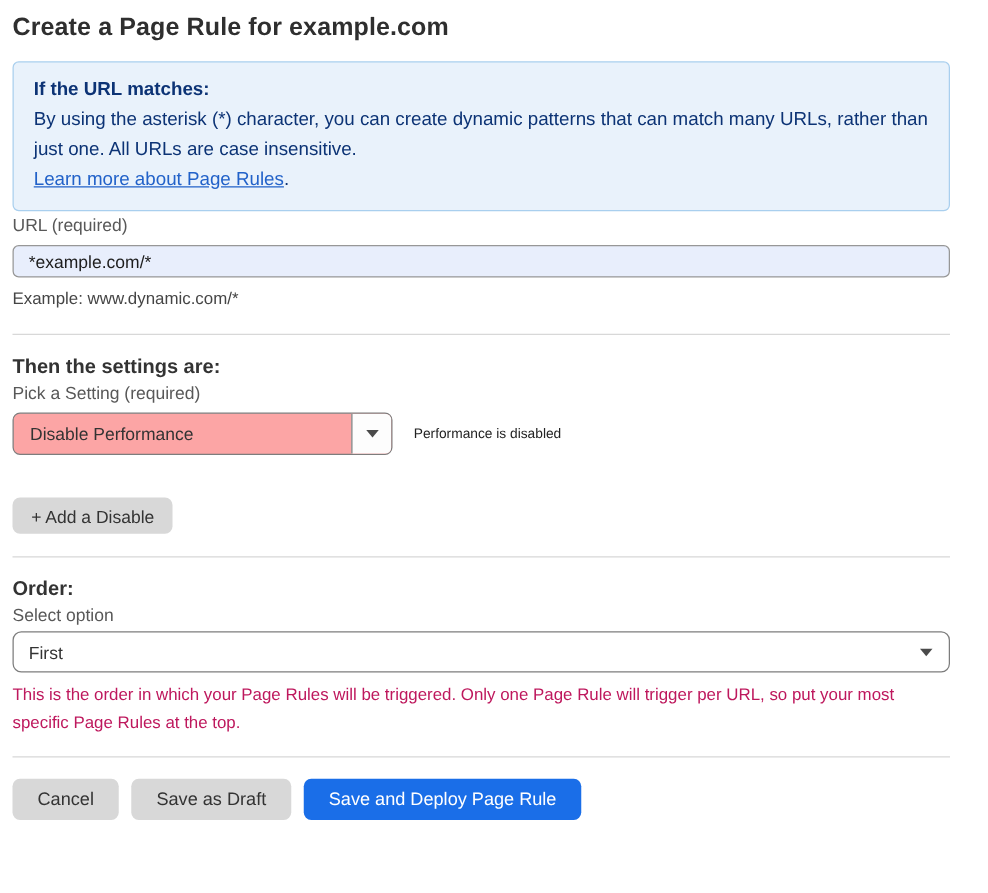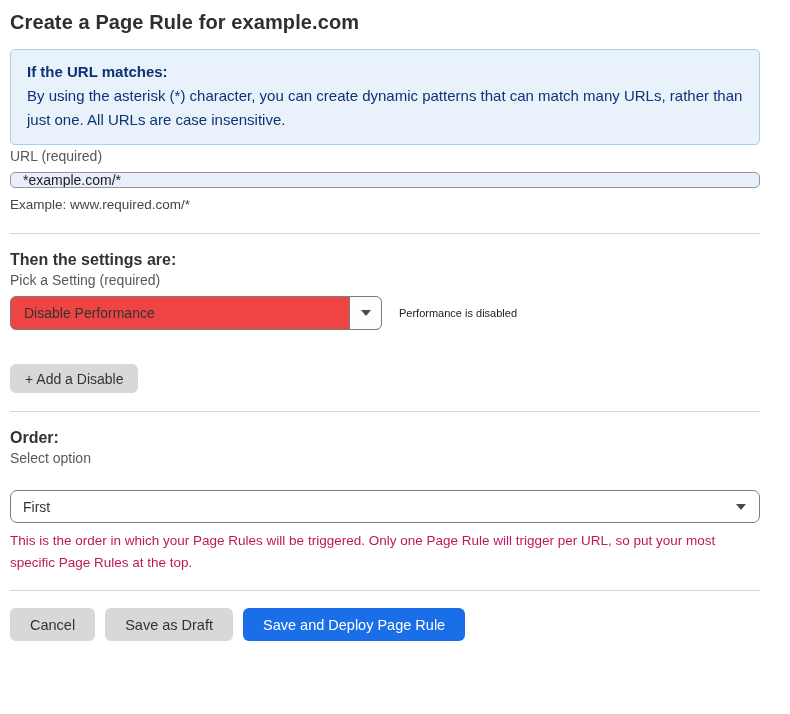--- a/index.html
+++ b/index.html
@@ -41,21 +41,21 @@
   
   .field-label {
     margin-top: 3px;
     font-size: 14px;
     color: #585858;
   }
   .url-input {
     display: block;
     margin-top: 8px;
     width: 100%;
-    height: 16px;
+    height: 26px;
     background: #e8eefc;
     border: 1px solid #979797;
     border-radius: 5px;
     padding: 0 12px;
     font-family: "Liberation Sans", "DejaVu Sans", sans-serif;
     font-size: 14px;
     color: #1d1d1d;
   }
   .example-text {
     margin-top: 9px;
@@ -75,25 +75,25 @@
   }
   
   .setting-row {
     display: flex;
     align-items: center;
     margin-top: 8px;
   }
   .select-box {
     display: flex;
     align-items: stretch;
-    width: 372px;
+    width: 304px;
     height: 34px;
     border: 1px solid #7d7d7d;
     border-radius: 6px;
-    background: #ef4444;
+    background: #fca5a5;
     cursor: pointer;
     overflow: hidden;
   }
   .select-value {
     flex: 1;
     display: flex;
     align-items: center;
     padding-left: 13px;
     font-size: 14px;
     color: #333;
@@ -127,21 +127,21 @@
     border: none;
     border-radius: 6px;
     font-family: "Liberation Sans", "DejaVu Sans", sans-serif;
     font-size: 14px;
     color: #333;
     cursor: pointer;
   }
   
   .order-select {
     position: relative;
-    margin-top: 24px;
+    margin-top: 5px;
     width: 100%;
     height: 33px;
     border: 1px solid #7d7d7d;
     border-radius: 7px;
     background: #fff;
     display: flex;
     align-items: center;
     padding: 0 12px;
     font-size: 14px;
     color: #333;
@@ -187,25 +187,26 @@
 </head>
 <body>
 
 <div class="container">
 
   <h1 class="page-title">Create a Page Rule for example.com</h1>
 
   <div class="info-box">
     <div class="info-heading">If the URL matches:</div>
     <div>By using the asterisk (*) character, you can create dynamic patterns that can match many URLs, rather than just one. All URLs are case insensitive.</div>
+    <div><a class="info-link">Learn more about Page Rules</a><span>.</span></div>
   </div>
 
   <div class="field-label">URL (required)</div>
   <input class="url-input" type="text" value="*example.com/*" style="">
-  <div class="example-text">Example: www.required.com/*</div>
+  <div class="example-text">Example: www.dynamic.com/*</div>
 
   <hr class="divider">
 
   <div class="section-heading">Then the settings are:</div>
 
   <div class="field-label">Pick a Setting (required)</div>
   <div class="setting-row">
     <div class="select-box">
       <div class="select-value">Disable Performance</div>
       <div class="select-arrow-seg">

